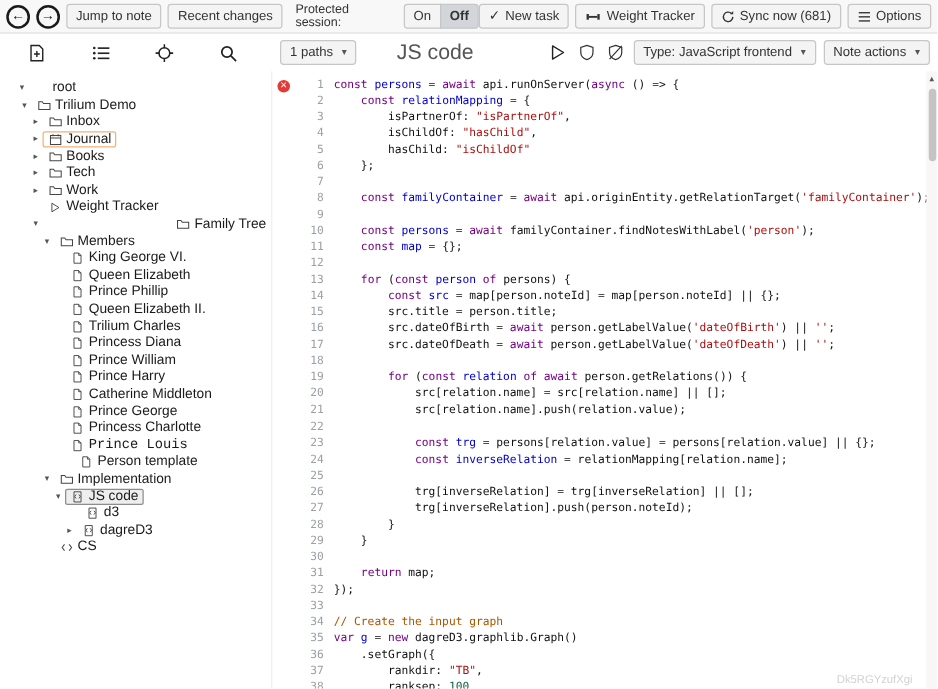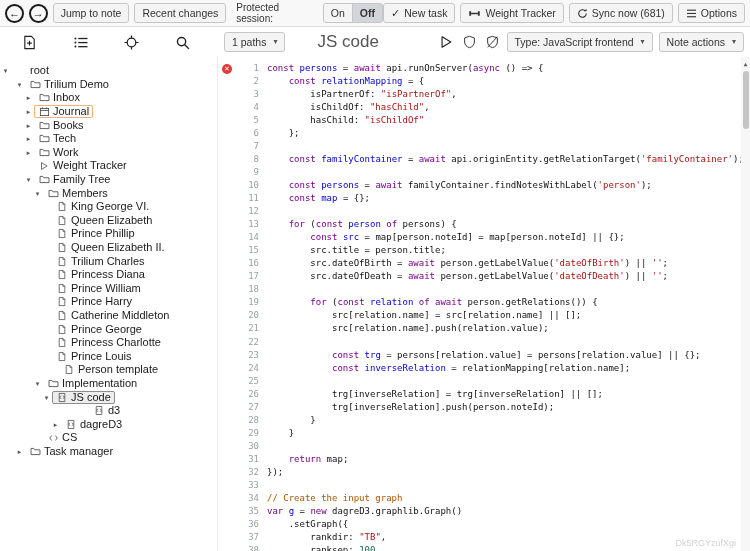--- a/index.html
+++ b/index.html
@@ -75,21 +75,21 @@
   .tok-kw{color:var(--c-kw,#770088);}
   .tok-def{color:var(--c-def,#0000cc);}
   .tok-str{color:var(--c-str,#aa1111);}
   .tok-num{color:var(--c-num,#116644);}
   .tok-com{color:var(--c-com,#aa5500);}
 
   .scrollbar{position:absolute;top:0;right:0;width:9px;height:100%;background:#f7f7f7;}
   .sb-arrow{font-size:6px;color:#555;text-align:center;padding-top:4px;line-height:1;}
   .sb-thumb{position:absolute;top:14px;left:1.5px;width:6px;height:58px;background:#c4c4c4;border-radius:3px;}
 
-  .watermark{position:absolute;right:14px;bottom:3px;font-size:9px;color:#d2d2d2;font-family:"Liberation Sans",sans-serif;}
+  .watermark{position:absolute;right:20px;bottom:3px;font-size:9px;color:#d2d2d2;font-family:"Liberation Sans",sans-serif;}
   svg{display:block;}
 </style>
 </head>
 <body>
 
 <div class="app">
 
   <header class="topbar">
     <div class="tb-left">
       <button class="nav-btn">
@@ -217,21 +217,21 @@
       </button>
       <button class="tb-btn">
         <span>Note actions</span>
         <span class="caret">▾</span>
       </button>
     </div>
   </div>
 
   <div class="main">
     <nav class="tree" id="tree">
-        <div class="tree-item" style="padding-left: 0;">
+        <div class="tree-item" style="padding-left: 12px;">
           <span class="arrow">▾</span>
           <span class="node">
             <span class="ticon"></span>
             <span class="tlabel">root</span>
           </span>
         </div>
         <div class="tree-item" style="padding-left: 14px;">
           <span class="arrow">▾</span>
           <span class="node">
             <span class="ticon">
@@ -304,21 +304,21 @@
           <span class="arrow"></span>
           <span class="node">
             <span class="ticon">
               <svg width="10" height="10" viewBox="0 0 16 16">
                 <path d="M4 2.5l9 5.5-9 5.5z" fill="none" stroke="#444" stroke-width="1.2" stroke-linejoin="round"></path>
               </svg>
             </span>
             <span class="tlabel">Weight Tracker</span>
           </span>
         </div>
-        <div class="tree-item" style="padding-left: 23px;">
+        <div class="tree-item" style="padding-left: 23px; justify-content: space-between;">
           <span class="arrow">▾</span>
           <span class="node">
             <span class="ticon">
               <svg width="11" height="11" viewBox="0 0 16 16">
                 <path d="M1.5 3.5h4l1.5 2h7.5v7h-13z" fill="none" stroke="#444" stroke-width="1.2"></path>
               </svg>
             </span>
             <span class="tlabel">Family Tree</span>
           </span>
         </div>
@@ -458,21 +458,21 @@
           <span class="node">
             <span class="ticon">
               <svg width="10" height="11" viewBox="0 0 16 16">
                 <path d="M3.5 1.5h6l3 3v10h-9z" fill="none" stroke="#444" stroke-width="1.2"></path>
                 <path d="M9.5 1.5v3h3" fill="none" stroke="#444" stroke-width="1.2"></path>
               </svg>
             </span>
             <span class="tlabel">Princess Charlotte</span>
           </span>
         </div>
-        <div class="tree-item" style="padding-left: 41px;">
+        <div class="tree-item" style="padding-left: 41px; font-family: Liberation Mono, monospace;">
           <span class="arrow"></span>
           <span class="node">
             <span class="ticon">
               <svg width="10" height="11" viewBox="0 0 16 16">
                 <path d="M3.5 1.5h6l3 3v10h-9z" fill="none" stroke="#444" stroke-width="1.2"></path>
                 <path d="M9.5 1.5v3h3" fill="none" stroke="#444" stroke-width="1.2"></path>
               </svg>
             </span>
             <span class="tlabel">Prince Louis</span>
           </span>
@@ -505,21 +505,21 @@
           <span class="node selected">
             <span class="ticon">
               <svg width="10" height="11" viewBox="0 0 16 16">
                 <path d="M3.5 1.5h9v13h-9z" fill="none" stroke="#444" stroke-width="1.2"></path>
                 <path d="M6.2 5L4.4 7.5 6.2 10M9.8 5l1.8 2.5L9.8 10" fill="none" stroke="#444" stroke-width="1.2"></path>
               </svg>
             </span>
             <span class="tlabel">JS code</span>
           </span>
         </div>
-        <div class="tree-item" style="padding-left: 78px; align-items: flex-end;">
+        <div class="tree-item" style="padding-left: 53px; align-items: flex-end;">
           <span class="arrow"></span>
           <span class="node">
             <span class="ticon">
               <svg width="10" height="11" viewBox="0 0 16 16">
                 <path d="M3.5 1.5h9v13h-9z" fill="none" stroke="#444" stroke-width="1.2"></path>
                 <path d="M6.2 5L4.4 7.5 6.2 10M9.8 5l1.8 2.5L9.8 10" fill="none" stroke="#444" stroke-width="1.2"></path>
               </svg>
             </span>
             <span class="tlabel">d3</span>
           </span>
@@ -538,31 +538,20 @@
         </div>
         <div class="tree-item" style="padding-left: 32px;">
           <span class="arrow"></span>
           <span class="node">
             <span class="ticon">
               <svg width="11" height="10" viewBox="0 0 16 16">
                 <path d="M5 4L2 8l3 4M11 4l3 4-3 4" fill="none" stroke="#444" stroke-width="1.3"></path>
               </svg>
             </span>
             <span class="tlabel">CS</span>
-          </span>
-        </div>
-        <div class="tree-item" style="padding-left: 14px;">
-          <span class="arrow">▸</span>
-          <span class="node">
-            <span class="ticon">
-              <svg width="11" height="11" viewBox="0 0 16 16">
-                <path d="M1.5 3.5h4l1.5 2h7.5v7h-13z" fill="none" stroke="#444" stroke-width="1.2"></path>
-              </svg>
-            </span>
-            <span class="tlabel">Task manager</span>
           </span>
         </div>
       </nav>
     <div class="editor">
       <div id="code">
           <div class="code-line"><span class="gutter">1<span class="err-dot" style="background: rgb(229, 57, 53);">✕</span></span><span class="line-text"><span class="tok-kw">const</span> <span class="tok-def">persons</span> = <span class="tok-kw">await</span> api.runOnServer(<span class="tok-kw">async</span> () =&gt; {</span></div>
           <div class="code-line"><span class="gutter">2</span><span class="line-text">    <span class="tok-kw">const</span> <span class="tok-def">relationMapping</span> = {</span></div>
           <div class="code-line"><span class="gutter">3</span><span class="line-text">        isPartnerOf: <span class="tok-str">"isPartnerOf"</span>,</span></div>
           <div class="code-line"><span class="gutter">4</span><span class="line-text">        isChildOf: <span class="tok-str">"hasChild"</span>,</span></div>
           <div class="code-line"><span class="gutter">5</span><span class="line-text">        hasChild: <span class="tok-str">"isChildOf"</span></span></div>

